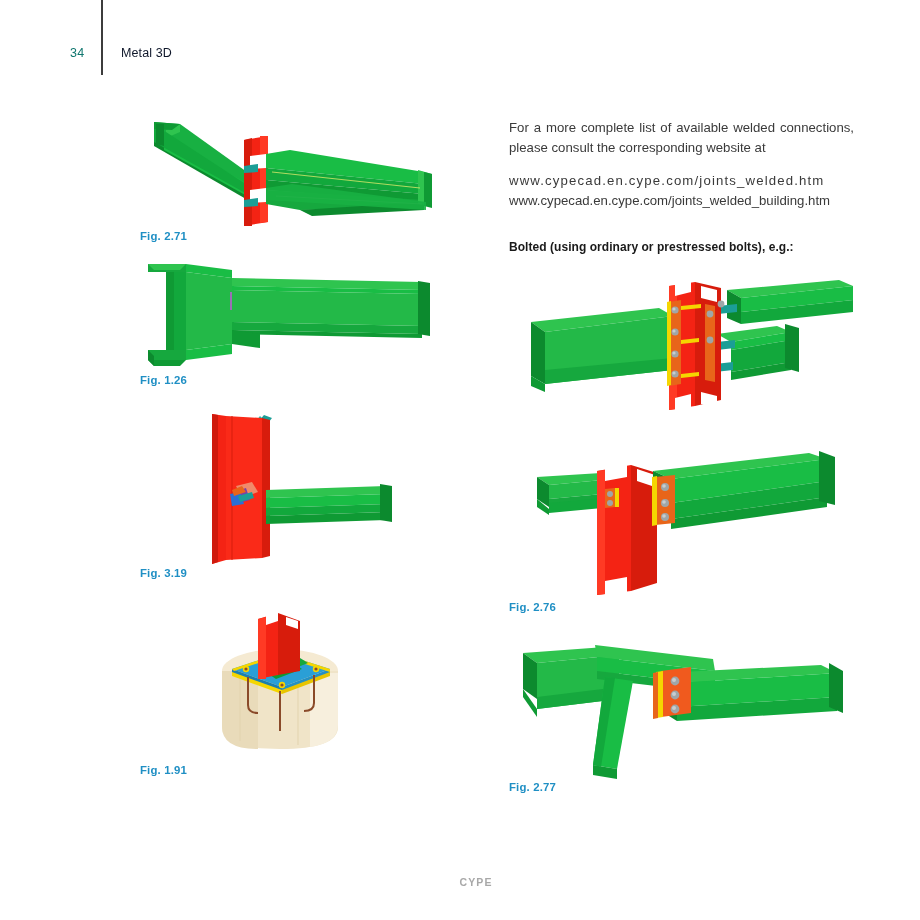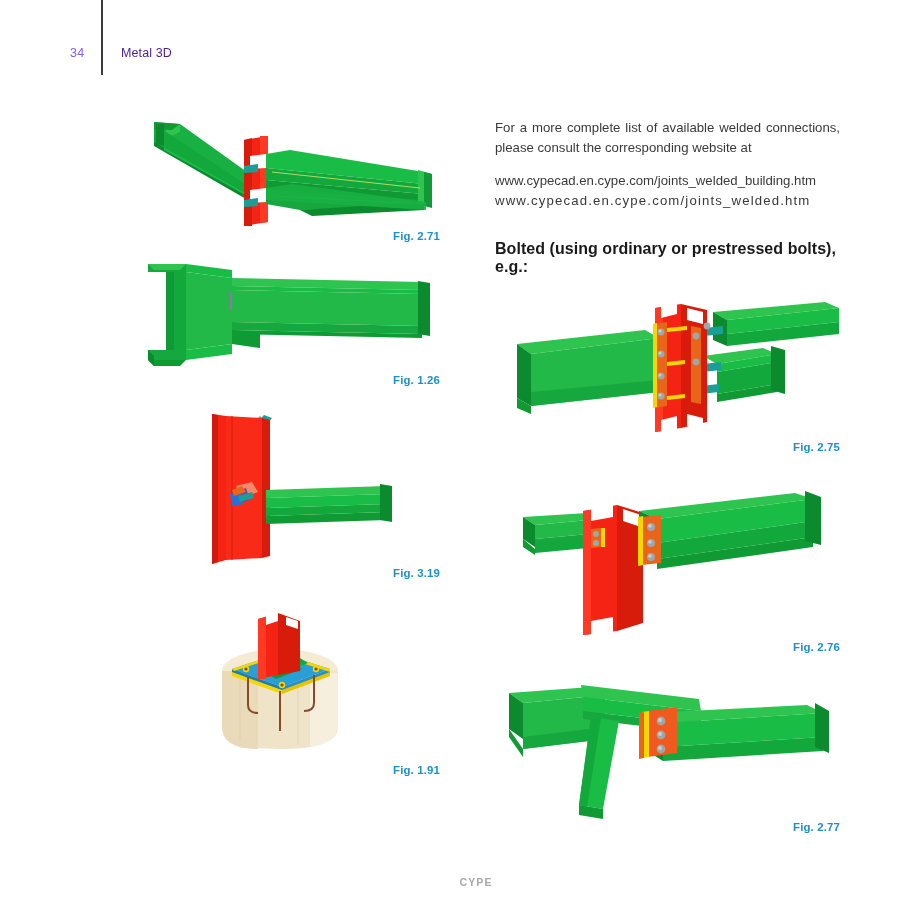--- a/index.html
+++ b/index.html
@@ -26,80 +26,80 @@
     top: 0;
     width: 2px;
     height: 75px;
     background: #3c3c3c;
   }
   #page-number {
     position: absolute;
     left: 70px;
     top: 46px;
     font-size: 12.5px;
-    color: #8b5cf6;
+    color: #0f766e;
     letter-spacing: 0.2px;
   }
   #header-title {
     position: absolute;
     left: 121px;
     top: 46px;
     font-size: 12.5px;
-    color: #4c1d95;
+    color: #0f172a;
     letter-spacing: 0.1px;
   }
 
   
   #footer-brand {
     position: absolute;
     left: 16px;
     top: 876px;
     width: 920px;
     text-align: center;
     font-size: 10.5px;
     font-weight: bold;
     letter-spacing: 1.1px;
     color: #a8a8a8;
   }
 
   
   .column { position: absolute; }
   #left-column  { left: 140px; top: 110px; width: 300px; }
-  #right-column { left: 495px; top: 118px; width: 345px; }
+  #right-column { left: 509px; top: 118px; width: 345px; }
 
   
   .body-par {
     font-size: 13.2px;
     line-height: 19.5px;
     color: #3a3a3a;
     text-align: justify;
     margin: 0;
   }
   .url-line {
     font-size: 13.2px;
     line-height: 19.5px;
     color: #3a3a3a;
     margin: 0;
     white-space: nowrap;
   }
   .url-spaced { letter-spacing: 1.15px; }
   #url-block { margin-top: 14px; }
   #bolted-heading {
     margin: 0;
-    font-size: 16px;
+    font-size: 12px;
     font-weight: bold;
     color: #1a1a1a;
     letter-spacing: 0.05px;
   }
 
   
   .figure { position: relative; }
   .fig-canvas { position: relative; width: 100%; }
   .fig-caption {
-    text-align: right;
+    text-align: left;
     font-size: 11.4px;
     font-weight: bold;
     color: #1f8fc4;
     letter-spacing: 0.15px;
   }
   svg { display: block; overflow: visible; }
 </style>
 </head>
 <body>
 
@@ -266,22 +266,22 @@
       </div>
       <div class="fig-caption">Fig. 1.91</div>
     </div>
   </div>
 
   <div id="right-column" class="column">
 
     <p class="body-par">For a more complete list of available welded connections, please consult the corresponding website at</p>
 
     <div id="url-block">
+      <div class="url-line url-spaced">www.cypecad.en.cype.com/joints_welded.htm</div>
       <div class="url-line">www.cypecad.en.cype.com/joints_welded_building.htm</div>
-      <div class="url-line url-spaced">www.cypecad.en.cype.com/joints_welded.htm</div>
     </div>
 
     <p id="bolted-heading" style="margin-top:30px;">Bolted (using ordinary or prestressed bolts), e.g.:</p>
 
     <div class="figure" style="margin-top:24px;">
       <div class="fig-canvas">
         <svg width="345" height="135" viewBox="0 0 345 135">
 
           <polygon points="218,12 330,2 344,8 232,20" fill="#2fc44f"></polygon>
           <polygon points="232,20 344,8 344,22 232,34" fill="#19bd45"></polygon>
@@ -329,21 +329,20 @@
 
           <circle cx="201" cy="36" r="3.4" fill="#9fa6a8"></circle>
           <circle cx="201" cy="62" r="3.4" fill="#9fa6a8"></circle>
           <circle cx="212" cy="26" r="3.4" fill="#9fa6a8"></circle>
 
           <polygon points="172,28 192,26 192,30 172,32" fill="#f5d600"></polygon>
           <polygon points="172,62 190,60 190,64 172,66" fill="#f5d600"></polygon>
           <polygon points="172,96 190,94 190,98 172,100" fill="#f5d600"></polygon>
         </svg>
       </div>
-      <div class="fig-caption" style="margin-top:6px;">Fig. 2.75</div>
     </div>
 
     <div class="figure" style="margin-top:32px;">
       <div class="fig-canvas">
         <svg width="345" height="150" viewBox="0 0 345 150">
 
           <polygon points="28,32 92,28 104,34 40,40" fill="#2fc44f"></polygon>
           <polygon points="28,32 40,40 40,62 28,54" fill="#0c8a2e"></polygon>
           <polygon points="40,40 104,34 104,48 40,54" fill="#23b948"></polygon>
           <polygon points="40,54 104,48 104,58 40,64" fill="#16a83e"></polygon>

